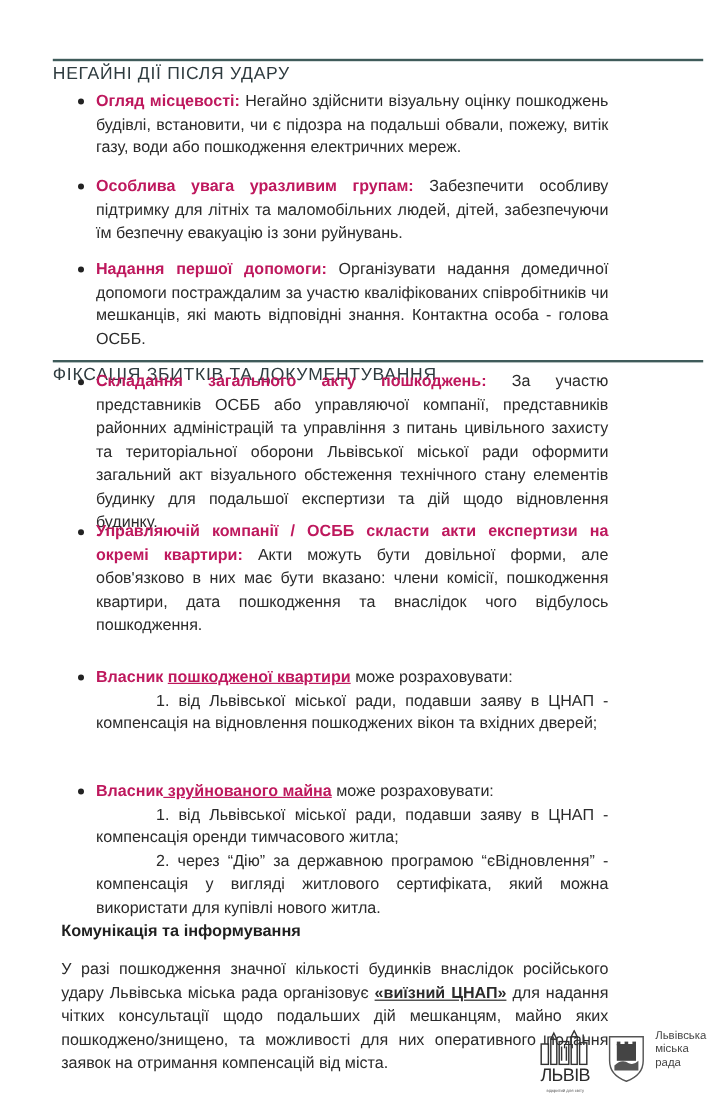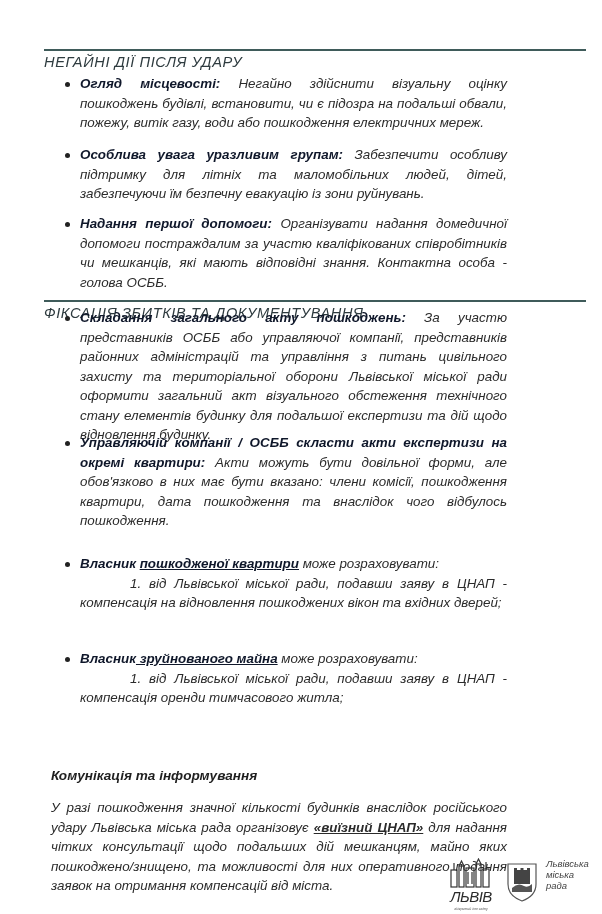--- a/index.html
+++ b/index.html
@@ -13,21 +13,20 @@
       position: relative;
       overflow: hidden;
       font-family: "Liberation Sans", sans-serif;
       color: #262626;
     }
     .page {
       position: absolute;
       left: 0; top: 0;
       width: 526px;
       height: 914px;
-      font-style: italic;
     }
     .section-head {
       position: absolute;
       left: 44px;
       width: 542px;
       border-top: 2px solid #3f5b5a;
       padding-top: 2px;
     }
     .section-title {
       font-size: 14.6px;
@@ -58,21 +57,21 @@
       position: absolute;
       left: -15px;
       top: 8px;
       width: 5px;
       height: 5px;
       border-radius: 50%;
       background: #222;
     }
     .lead {
       font-weight: bold;
-      color: #0f172a;
+      color: #be185d;
     }
     .u {
       text-decoration: underline;
     }
     .sub {
       display: block;
       text-indent: 50px;
     }
     .para {
       position: absolute;
@@ -183,20 +182,21 @@
     </li>
     <li style="top:516px;margin-top:38px;">
       <span class="bullet"></span>
       <span class="lead">Власник </span><span class="lead u">пошкодженої квартири</span><span> може розраховувати:</span>
       <span class="sub">1. від Львівської міської ради, подавши заяву в ЦНАП  - компенсація на відновлення пошкоджених вікон та вхідних дверей;</span>
     </li>
     <li style="top:649px;">
       <span class="bullet"></span>
       <span class="lead">Власник</span><span class="lead u"> зруйнованого майна</span><span> може розраховувати:</span>
       <span class="sub">1. від Львівської міської ради, подавши заяву в ЦНАП - компенсація оренди тимчасового житла;</span>
+      <span class="sub">2. через “Дію” за державною програмою “єВідновлення” - компенсація у вигляді житлового сертифіката, який можна використати для купівлі нового житла.</span>
     </li>
   </ul>
 
   <div class="subhead" style="top:768px;">Комунікація та інформування</div>
   <p class="para" style="top:786px; margin:0; padding-top:12px;"><span>У разі пошкодження значної кількості будинків внаслідок російського удару Львівська міська рада організовує </span><span class="hl">«виїзний ЦНАП»</span><span> для надання чітких консультації щодо подальших дій мешканцям, майно яких пошкоджено/знищено, та можливості для них оперативного подання заявок на отримання компенсацій  від міста.</span></p>
 
   <div class="logos">
     <div class="lviv-logo">
       <svg width="44" height="30" viewBox="0 0 44 30">
         <g fill="none" stroke="#333" stroke-width="1.2">

